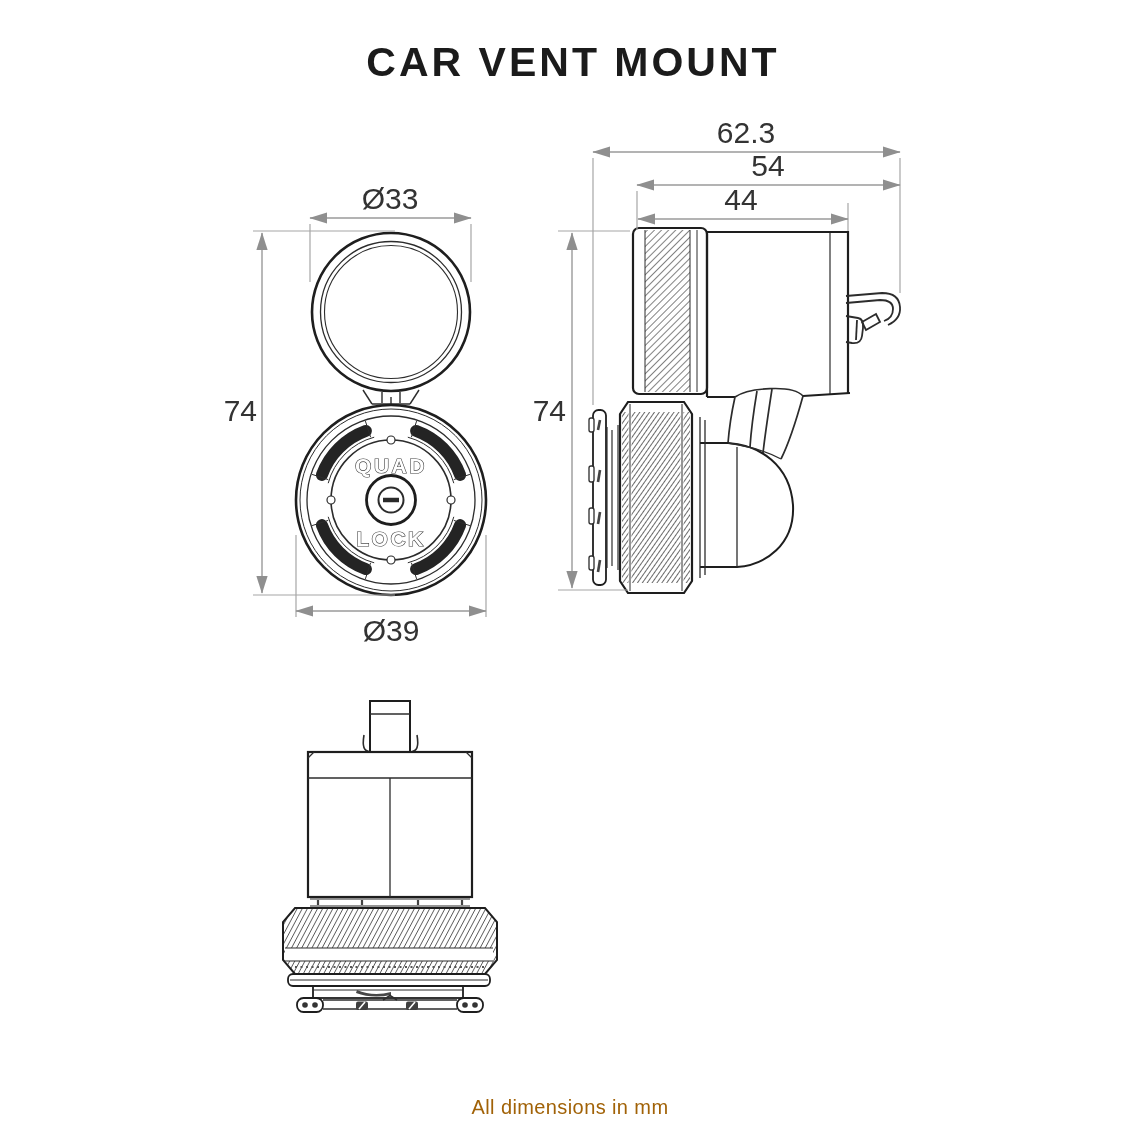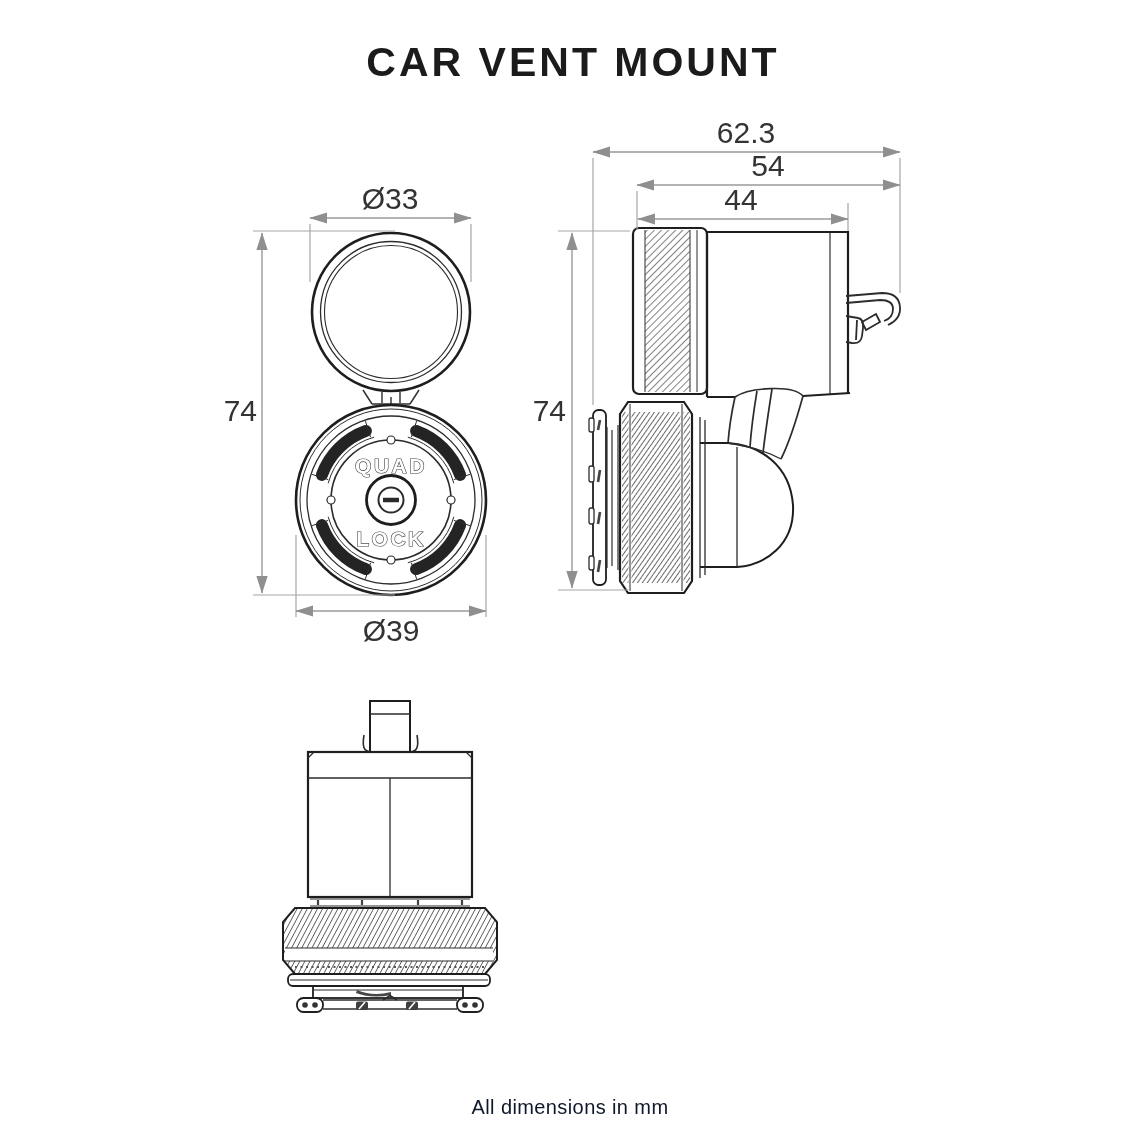--- a/index.html
+++ b/index.html
@@ -1,21 +1,21 @@
 <!DOCTYPE html>
 <html><head>
 <meta charset="utf-8">
 <style>
   html,body{margin:0;padding:0;background:#ffffff;}
   .page{position:relative;width:1140px;height:1140px;background:#ffffff;overflow:hidden;
         font-family:"Liberation Sans",sans-serif;}
   .title{position:absolute;top:36px;left:0;width:1140px;text-align:center;margin:3px;
          font-size:41px;font-weight:700;letter-spacing:3px;color:#1b1b1b;}
   .footer{position:absolute;top:1096px;left:0;width:1140px;text-align:center;
-          font-size:20px;color:#0f172a;letter-spacing:0.4px;}
+          font-size:20px;color:#a16207;letter-spacing:0.4px;}
   svg{position:absolute;top:0;left:0;}
   .outline{stroke:#1e1e1e;fill:none;}
   .thin{stroke:#2c2c2c;fill:none;}
   .dimline{stroke:#9a9a9a;stroke-width:1.4;fill:none;}
   .extline{stroke:#a6a6a6;stroke-width:1.2;fill:none;}
   .dimtext{fill:#333333;font-size:30px;font-family:"Liberation Sans",sans-serif;}
   .logotext{fill:#ffffff;stroke:#3f3f3f;stroke-width:1.2px;paint-order:stroke;
             font-weight:700;font-size:21px;letter-spacing:2.5px;
             font-family:"Liberation Sans",sans-serif;}
 </style>

